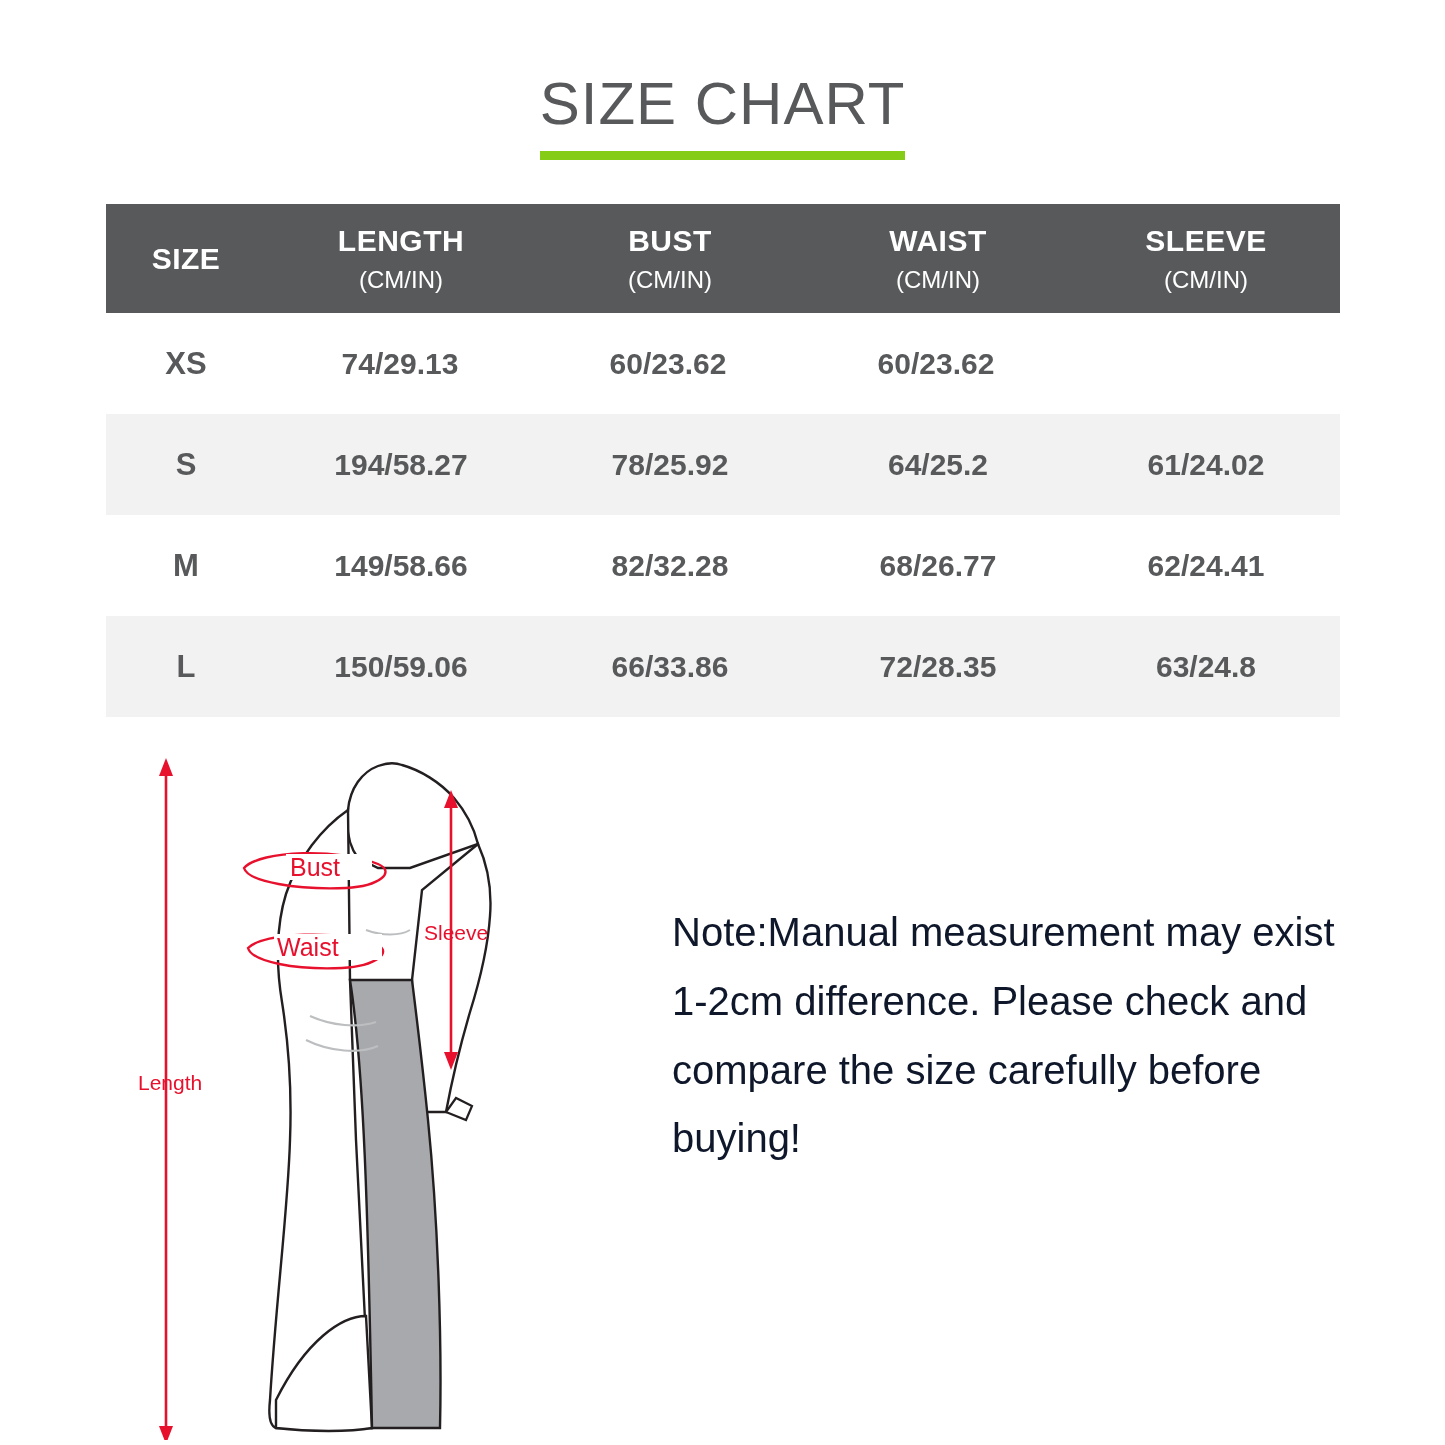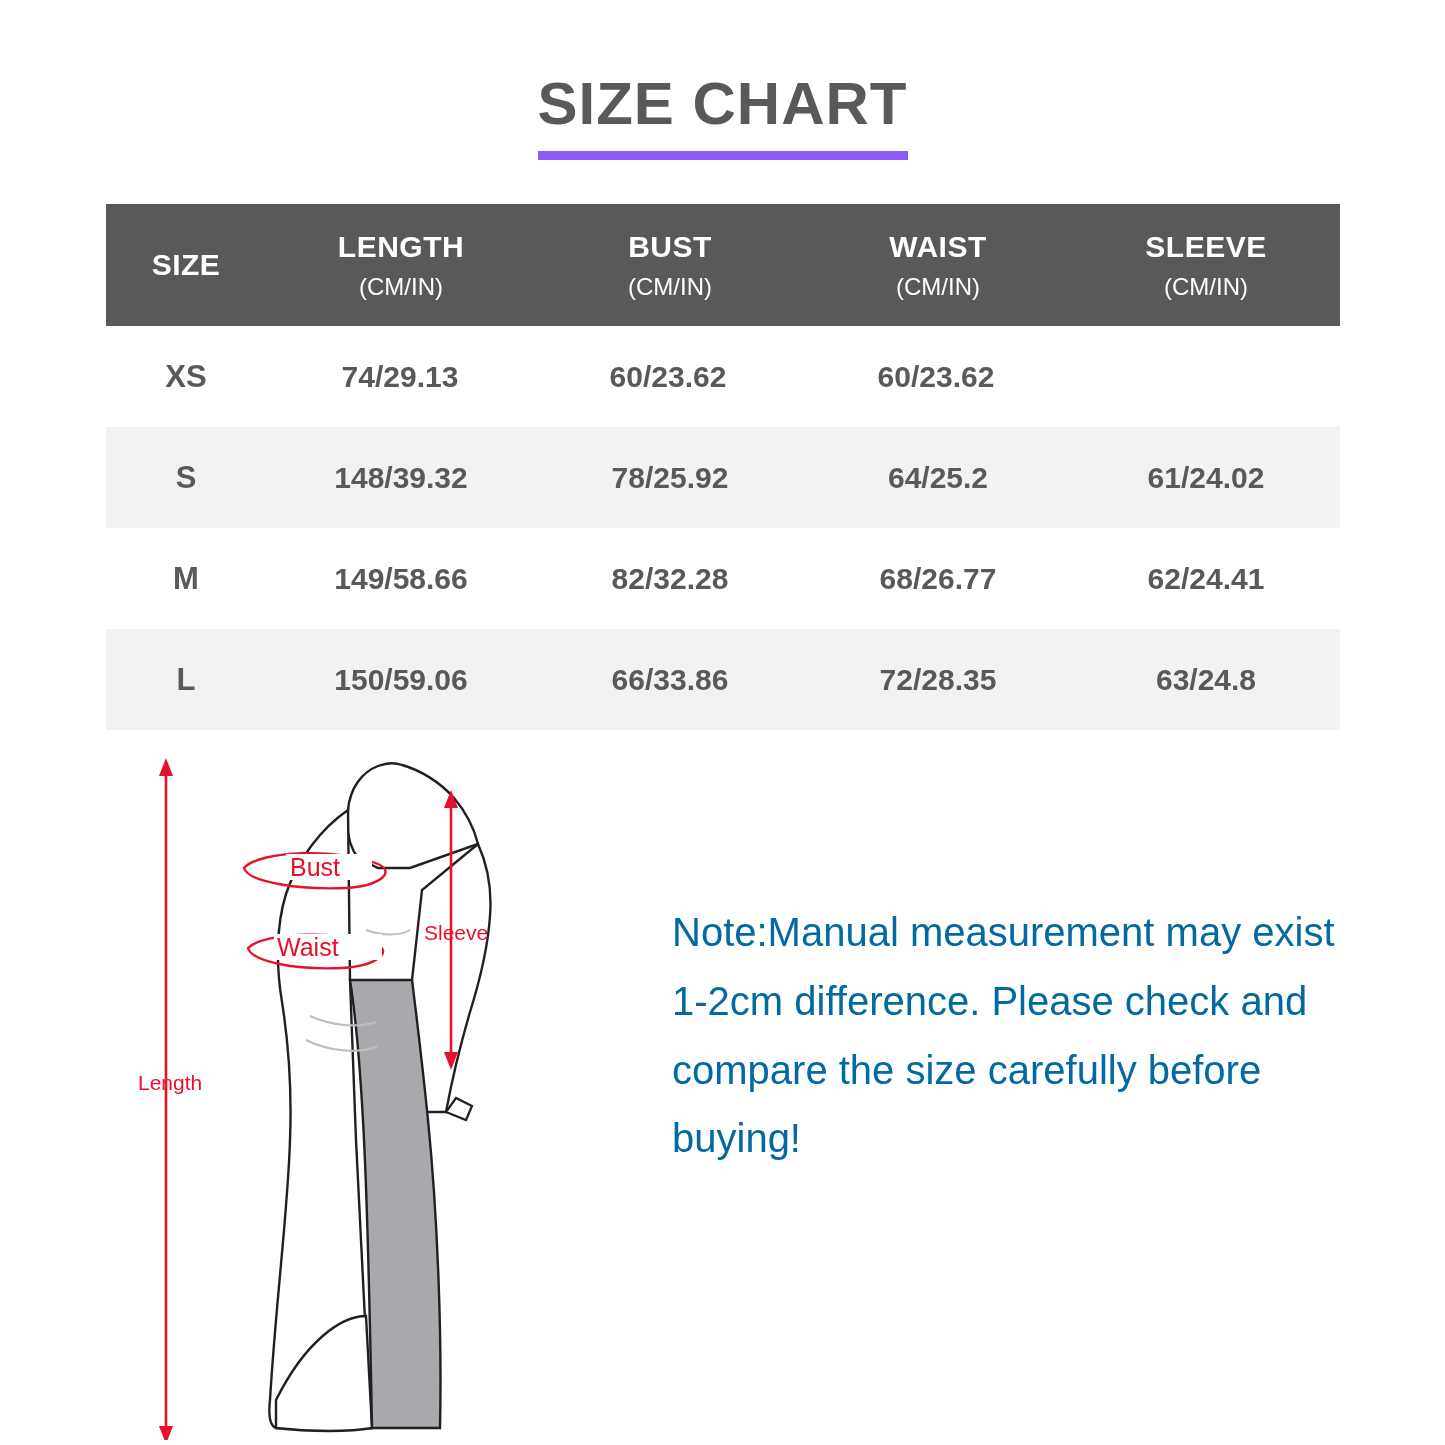--- a/index.html
+++ b/index.html
@@ -25,39 +25,39 @@
   .title-wrap {
     position: absolute;
     left: 0;
     top: 72px;
     width: 1445px;
     text-align: center;
   }
   .title {
     display: inline-block;
     font-size: 60px;
-    font-weight: bold;
+    font-weight: normal;
     letter-spacing: 1px;
     color: #58595b;
     padding-bottom: 16px;
-    border-bottom: 9px solid #8b5cf6;
+    border-bottom: 9px solid #84cc16;
     line-height: 1.05;
   }
 
   
   .table {
     position: absolute;
     left: 106px;
     top: 204px;
     width: 1234px;
   }
   .thead {
     display: flex;
     background: #58595b;
-    height: 122px;
+    height: 109px;
     align-items: center;
   }
   .thead .cell {
     color: #ffffff;
     text-align: center;
     line-height: 1.18;
   }
   .thead .ch {
     font-size: 30px;
     font-weight: bold;
@@ -94,21 +94,21 @@
   .c4 { width: 268px; }
 
   
   .note {
     position: absolute;
     left: 672px;
     top: 898px;
     width: 670px;
     font-size: 40px;
     line-height: 1.72;
-    color: #0369a1;
+    color: #0f172a;
   }
 
   
   .figure {
     position: absolute;
     left: 110px;
     top: 740px;
     width: 520px;
     height: 700px;
   }
@@ -151,21 +151,21 @@
 
     <div class="trow">
       <div class="cell c0 size">XS</div>
       <div class="cell c2">74/29.13</div>
       <div class="cell c3">60/23.62</div>
       <div class="cell c4">60/23.62</div>
     </div>
 
     <div class="trow alt">
       <div class="cell c0 size">S</div>
-      <div class="cell c1">148/39.32</div>
+      <div class="cell c1">194/58.27</div>
       <div class="cell c2">78/25.92</div>
       <div class="cell c3">64/25.2</div>
       <div class="cell c4">61/24.02</div>
     </div>
 
     <div class="trow">
       <div class="cell c0 size">M</div>
       <div class="cell c1">149/58.66</div>
       <div class="cell c2">82/32.28</div>
       <div class="cell c3">68/26.77</div>

